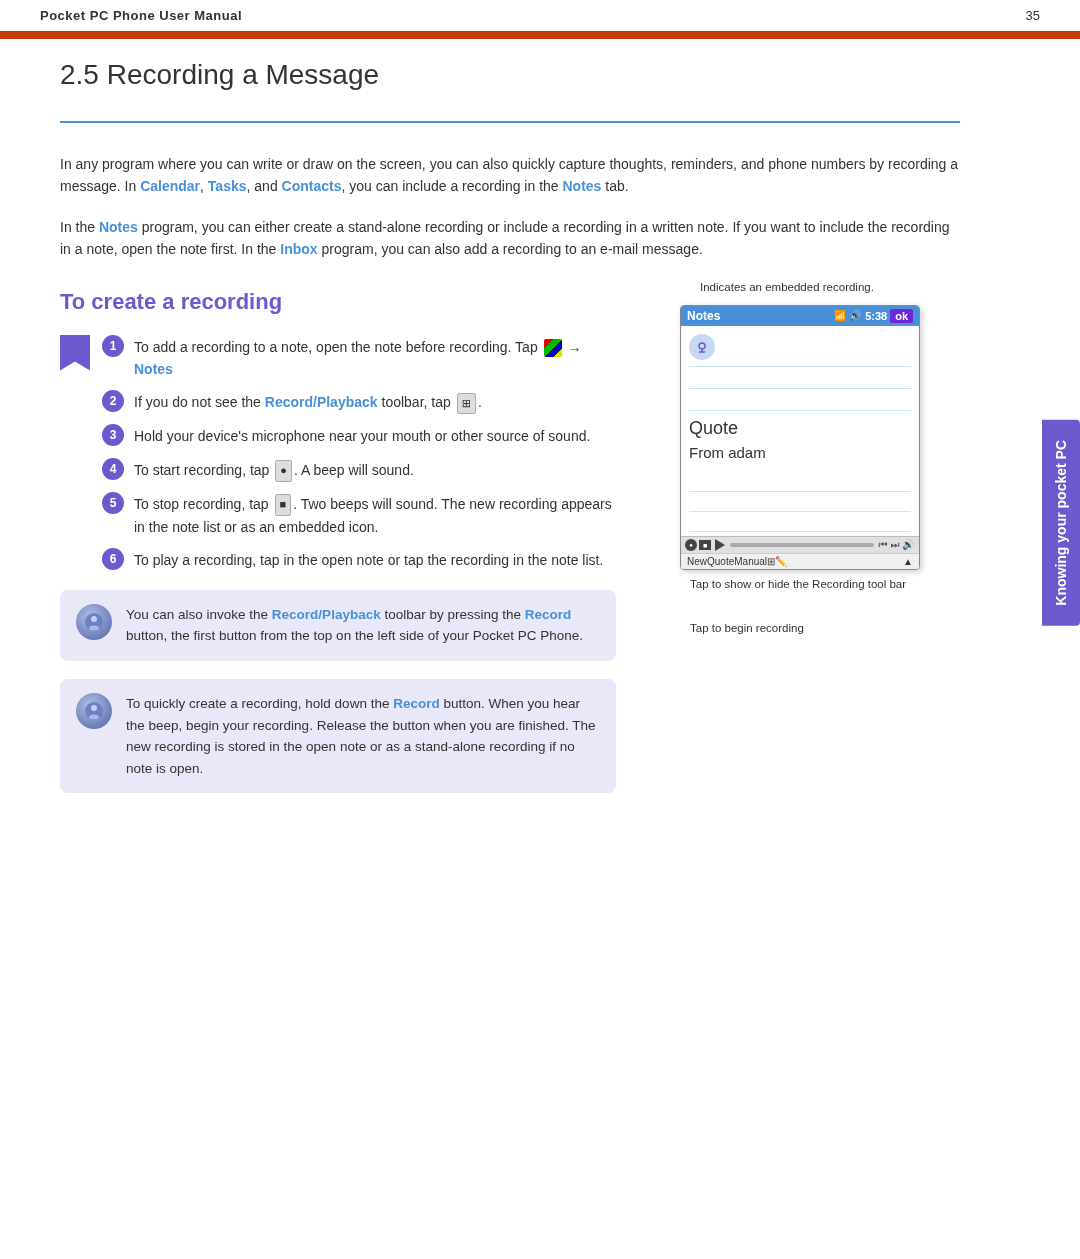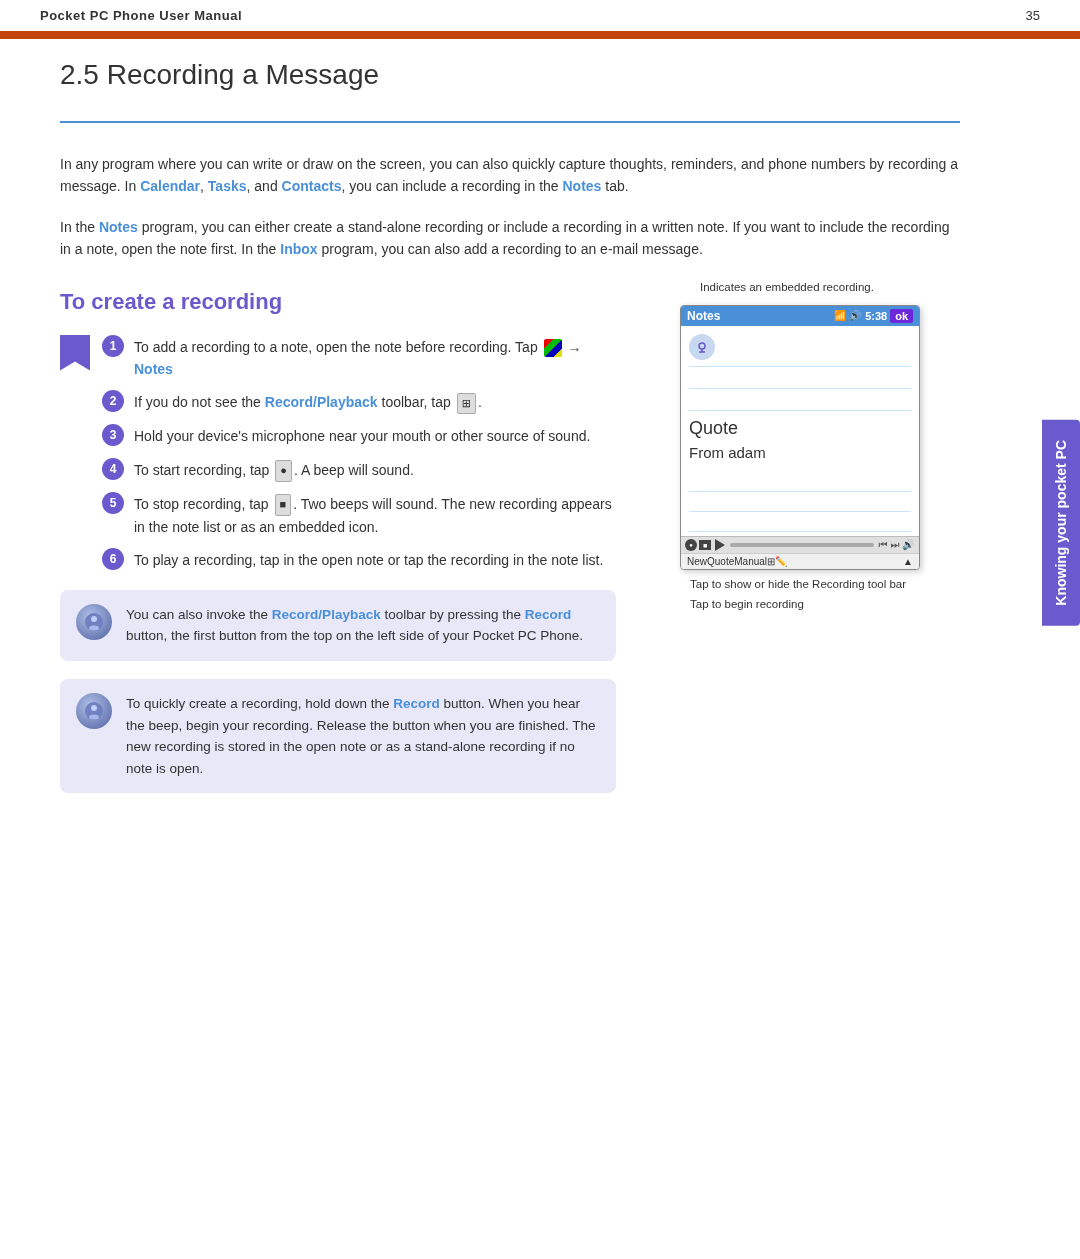--- a/index.html
+++ b/index.html
@@ -464,19 +464,19 @@
           <span>New</span>
           <span>Quote</span>
           <span>Manual</span>
           <span style="font-size:10px;">⊞</span>
           <span style="font-size:10px;">✏️</span>
           <span style="font-size:10px; margin-left:auto;">▲</span>
         </div>
       </div>
 
       <div style="margin-top:8px; padding-left:10px;">
-        <p class="annotation-bottom" style="margin-bottom:8px; font-size:11.5px;">Tap to show or hide the Recording tool bar</p>
+        <p class="annotation-bottom" style="margin-bottom:32px; font-size:11.5px;">Tap to show or hide the Recording tool bar</p>
         <p class="annotation-bottom" style="font-size:11.5px;">Tap to begin recording</p>
       </div>
 
     </div>
   </div>
 </div>
 
 </body></html>

